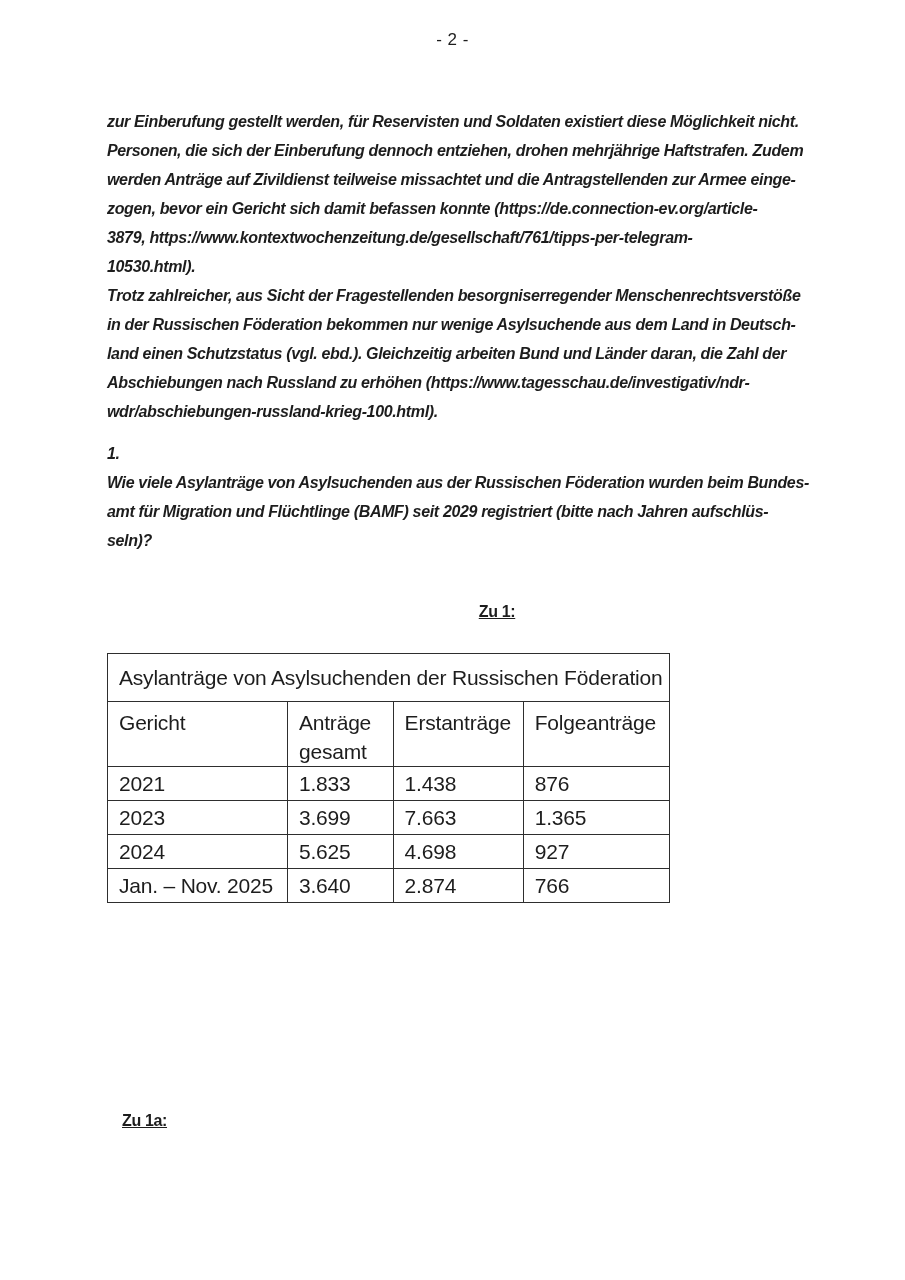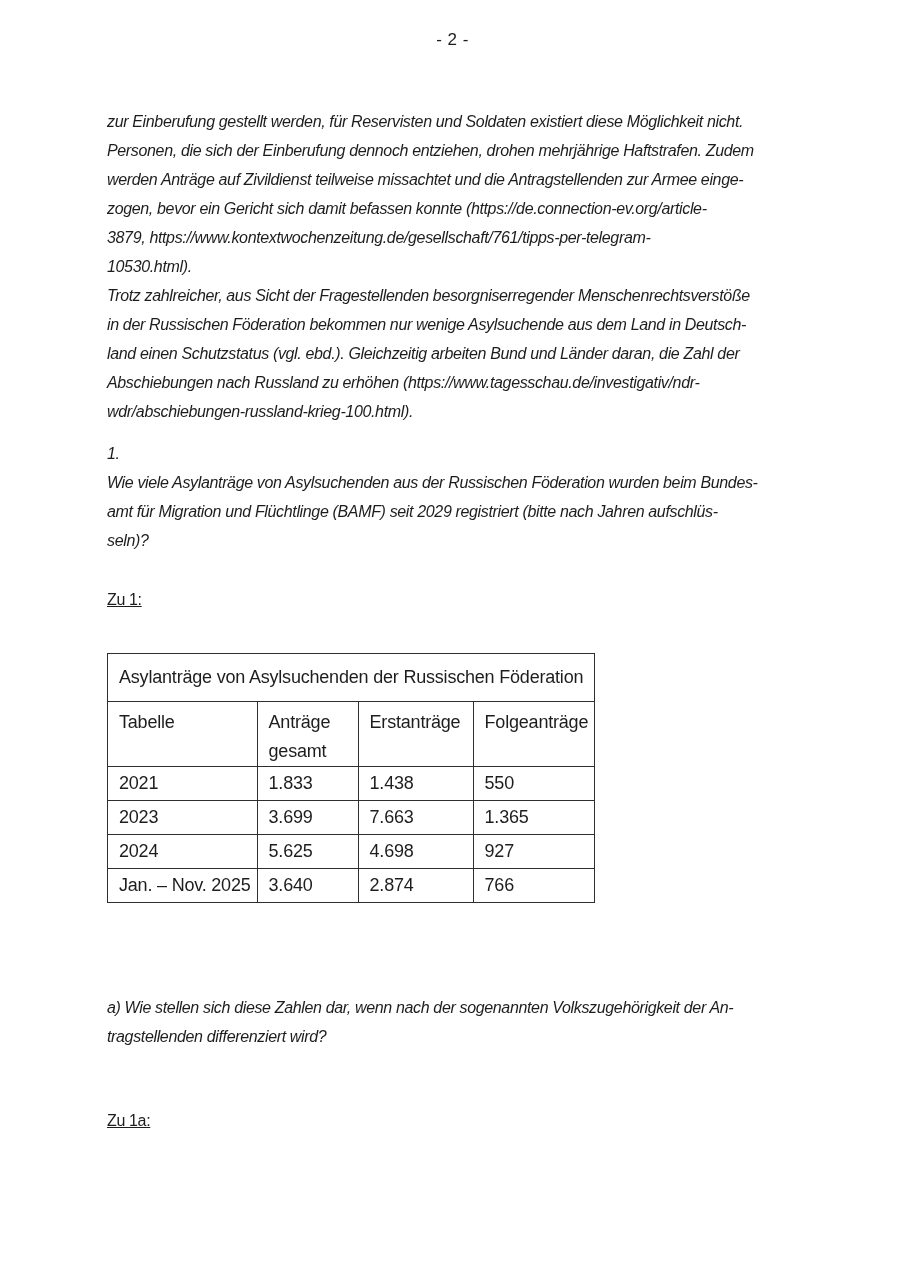--- a/index.html
+++ b/index.html
@@ -15,44 +15,45 @@
     font-family: "Liberation Sans", sans-serif;
     color: #1d1d1d;
     overflow: hidden;
   }
   .abs { position: absolute; }
   .body-text {
     font-size: 16px;
     line-height: 29px;
     letter-spacing: -0.35px;
     white-space: pre-line;
+    font-weight: bold;
   }
   .italic { font-style: italic; }
   .underlined { text-decoration: underline; }
   .page-number {
     top: 30px;
     left: 0;
     width: 905px;
     text-align: center;
     font-size: 17px;
     letter-spacing: 0.5px;
   }
   .intro-block   { top: 107px; left: 107px; width: 780px; }
   .question1     { top: 439px; left: 107px; width: 780px; }
-  .zu1-block     { top: 556px; left: 107px; width: 780px; }
+  .zu1-block     { top: 568px; left: 107px; width: 780px; text-align: center; }
   .question1a    { top: 993px; left: 107px; width: 780px; }
-  .zu1a-block    { top: 1077px; left: 107px; width: 780px; }
+  .zu1a-block    { top: 1077px; left: 122px; width: 780px; }
 
   table.data-table {
     position: absolute;
     top: 653px;
     left: 107px;
     border-collapse: collapse;
     table-layout: fixed;
-    font-size: 18px;
+    font-size: 21px;
     color: #1d1d1d;
     letter-spacing: -0.2px;
   }
   table.data-table td {
     border: 1.5px solid #2e2e2e;
     padding: 0 6px 0 11px;
     overflow: hidden;
   }
   tr.caption-row td {
     height: 47px;
@@ -115,30 +116,30 @@
       <col class="col-zeitraum">
       <col class="col-gesamt">
       <col class="col-erst">
       <col class="col-folge">
     </colgroup>
     <tbody>
       <tr class="caption-row">
         <td colspan="4">Asylanträge von Asylsuchenden der Russischen Föderation</td>
       </tr>
       <tr class="header-row">
-        <td class="nowrap">Tabelle</td>
+        <td class="nowrap">Gericht</td>
         <td>Anträge gesamt</td>
         <td class="nowrap">Erstanträge</td>
         <td class="nowrap">Folgeanträge</td>
       </tr>
       <tr class="data-row">
         <td>2021</td>
         <td>1.833</td>
         <td>1.438</td>
-        <td>550</td>
+        <td>876</td>
       </tr>
       <tr class="data-row">
         <td>2023</td>
         <td>3.699</td>
         <td>7.663</td>
         <td>1.365</td>
       </tr>
       <tr class="data-row">
         <td>2024</td>
         <td>5.625</td>
@@ -147,24 +148,20 @@
       </tr>
       <tr class="data-row">
         <td>Jan. – Nov. 2025</td>
         <td>3.640</td>
         <td>2.874</td>
         <td>766</td>
       </tr>
     </tbody>
   </table>
 
-  <div class="abs question1a">
-    <div class="body-text italic">a) Wie stellen sich diese Zahlen dar, wenn nach der sogenannten Volkszugehörigkeit der An-
-tragstellenden differenziert wird?</div>
-  </div>
 
   <div class="abs zu1a-block">
     <div class="body-text">
       <span class="underlined">Zu 1a:</span>
     </div>
   </div>
 
 </div>
 
 </body></html>

